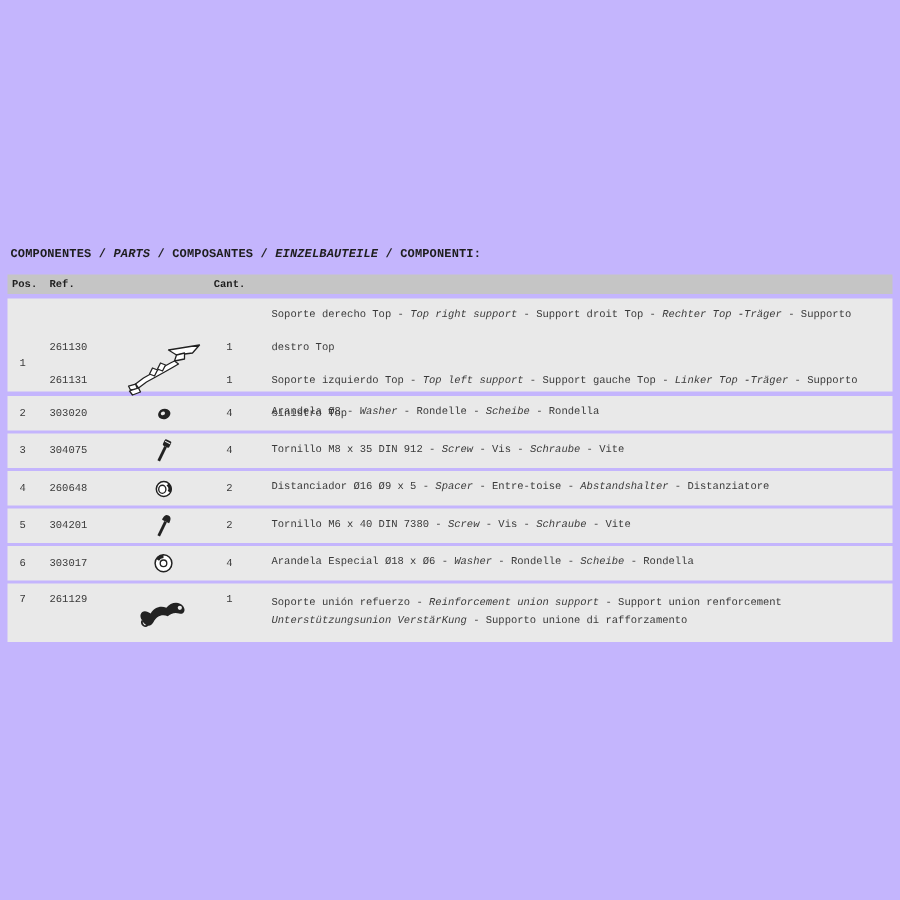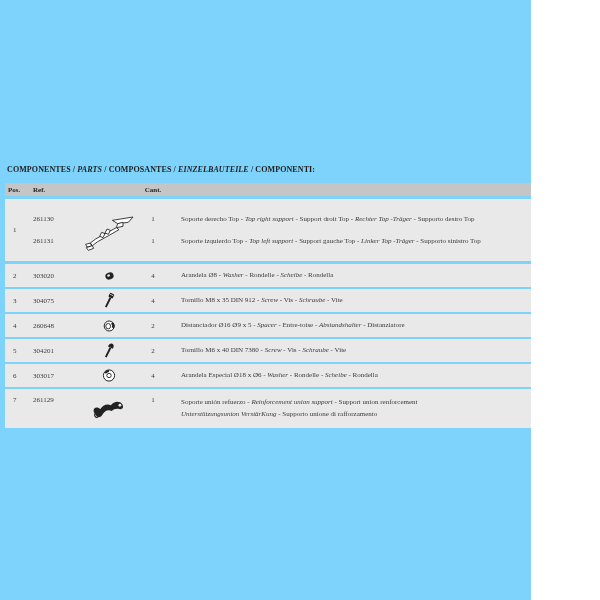--- a/index.html
+++ b/index.html
@@ -1,18 +1,18 @@
 <!DOCTYPE html>
 <html><head>
 <meta charset="utf-8">
 <style>
   html, body { margin:0; padding:0; background:#ffffff; }
   .page {
-    position:relative; width:531px; height:600px; background:#7dd3fc;
-    font-family:Liberation Serif, serif; color:#3a3a3a; overflow:hidden;
+    position:relative; width:600px; height:600px; background:#c4b5fd;
+    font-family:Liberation Mono, monospace; color:#3a3a3a; overflow:hidden;
   }
   .title {
     position:absolute; left:7px; top:165px;
     font-size:8px; font-weight:bold; color:#1e1e1e; letter-spacing:0.1px;
     white-space:nowrap;
   }
   .title .it { font-style:italic; }
   .parts-table { position:absolute; left:5px; top:183px; width:590px; }
   .grid {
     display:grid;

